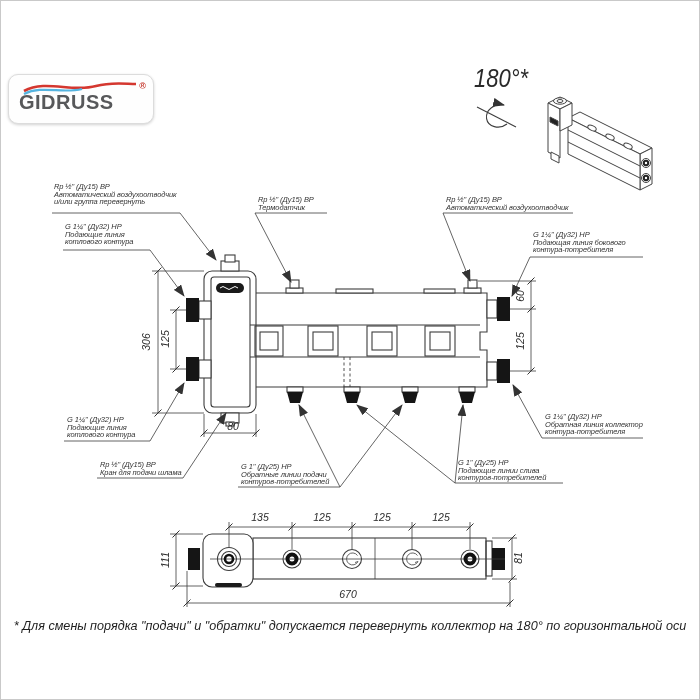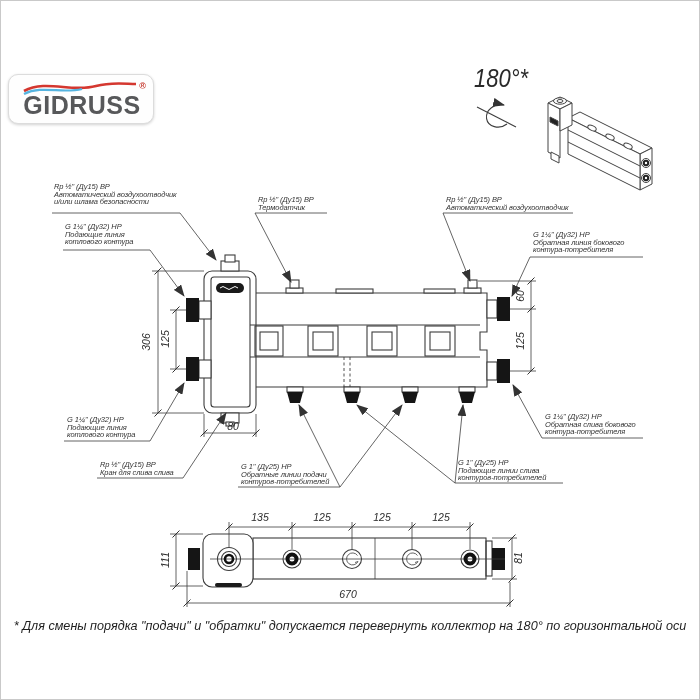--- a/index.html
+++ b/index.html
@@ -13,22 +13,22 @@
   svg .wht{fill:#fff;stroke:#3d3d3d;stroke-width:1.1;}
   svg .dim{stroke:#3d3d3d;stroke-width:0.8;fill:none;}
   svg .tick{stroke:#333;stroke-width:1;}
   svg .dash{stroke:#3d3d3d;stroke-width:0.9;fill:none;stroke-dasharray:3,2.5;}
   svg text.dimtxt{font-family:"Liberation Sans",sans-serif;font-style:italic;
                   font-size:10.5px;fill:#2c2c2c;text-anchor:middle;}
   .callout{position:absolute;font-style:italic;font-size:7.5px;line-height:7.6px;
            color:#333;white-space:nowrap;letter-spacing:-0.1px;}
   #logo{position:absolute;left:8px;top:74px;width:144px;height:48px;background:#fefefe;
         border:1px solid #dcdcdc;border-radius:10px;box-shadow:0 1px 3px rgba(0,0,0,.18);}
-  #logo-text{position:absolute;left:10px;top:16px;width:126px;text-align:center;
-             font-weight:bold;font-size:25px;letter-spacing:.5px;color:#57585a;}
+  #logo-text{position:absolute;left:10px;top:16px;width:126px;text-align:left;
+             font-weight:bold;font-size:20px;letter-spacing:.5px;color:#57585a;}
   #logo-reg{position:absolute;right:7px;top:6px;font-size:9px;color:#c6372c;font-weight:bold;}
   #angle-label{position:absolute;left:474px;top:64px;font-style:italic;font-size:25px;
                color:#2a2a2a;transform:scaleX(.88);transform-origin:left top;}
   #footnote{position:absolute;left:0;top:618px;width:700px;text-align:center;
             font-style:italic;font-size:13px;color:#1f1f1f;transform:scaleX(.97);
             transform-origin:center top;}
 </style>
 </head>
 <body>
 
@@ -235,61 +235,61 @@
     </svg>
     <div id="logo-text">GIDRUSS</div>
     <div id="logo-reg">®</div>
   </div>
 
   <div id="angle-label">180°*</div>
 
   <div class="callout" style="left:54px;top:183px">
     <div>Rp ½" (Ду15) ВР</div>
     <div>Автоматический воздухоотводчик</div>
-    <div>и/или шлама безопасности</div>
+    <div>и/или группа перевернуть</div>
   </div>
   <div class="callout" style="left:65px;top:223px">
     <div>G 1¼" (Ду32) НР</div>
     <div>Подающие линия</div>
     <div>котлового контура</div>
   </div>
   <div class="callout" style="left:258px;top:196px">
     <div>Rp ½" (Ду15) ВР</div>
     <div>Термодатчик</div>
   </div>
   <div class="callout" style="left:446px;top:196px">
     <div>Rp ½" (Ду15) ВР</div>
     <div>Автоматический воздухоотводчик</div>
   </div>
   <div class="callout" style="left:533px;top:231px">
     <div>G 1¼" (Ду32) НР</div>
-    <div>Обратная линия бокового</div>
+    <div>Подающая линия бокового</div>
     <div>контура-потребителя</div>
   </div>
   <div class="callout" style="left:67px;top:416px">
     <div>G 1¼" (Ду32) НР</div>
     <div>Подающие линия</div>
     <div>котлового контура</div>
   </div>
   <div class="callout" style="left:100px;top:461px">
     <div>Rp ½" (Ду15) ВР</div>
-    <div>Кран для слива слива</div>
+    <div>Кран для подачи шлама</div>
   </div>
   <div class="callout" style="left:241px;top:463px">
     <div>G 1" (Ду25) НР</div>
     <div>Обратные линии подачи</div>
     <div>контуров-потребителей</div>
   </div>
   <div class="callout" style="left:458px;top:459px">
     <div>G 1" (Ду25) НР</div>
     <div>Подающие линии слива</div>
     <div>контуров-потребителей</div>
   </div>
   <div class="callout" style="left:545px;top:413px">
     <div>G 1¼" (Ду32) НР</div>
-    <div>Обратная слива бокового</div>
+    <div>Обратная линия коллектор</div>
     <div>контура-потребителя</div>
   </div>
 
   <div id="footnote">* Для смены порядка "подачи" и "обратки" допускается перевернуть коллектор на 180° по горизонтальной оси</div>
 
   <div id="frame"></div>
 </div>
 
 </body></html>

